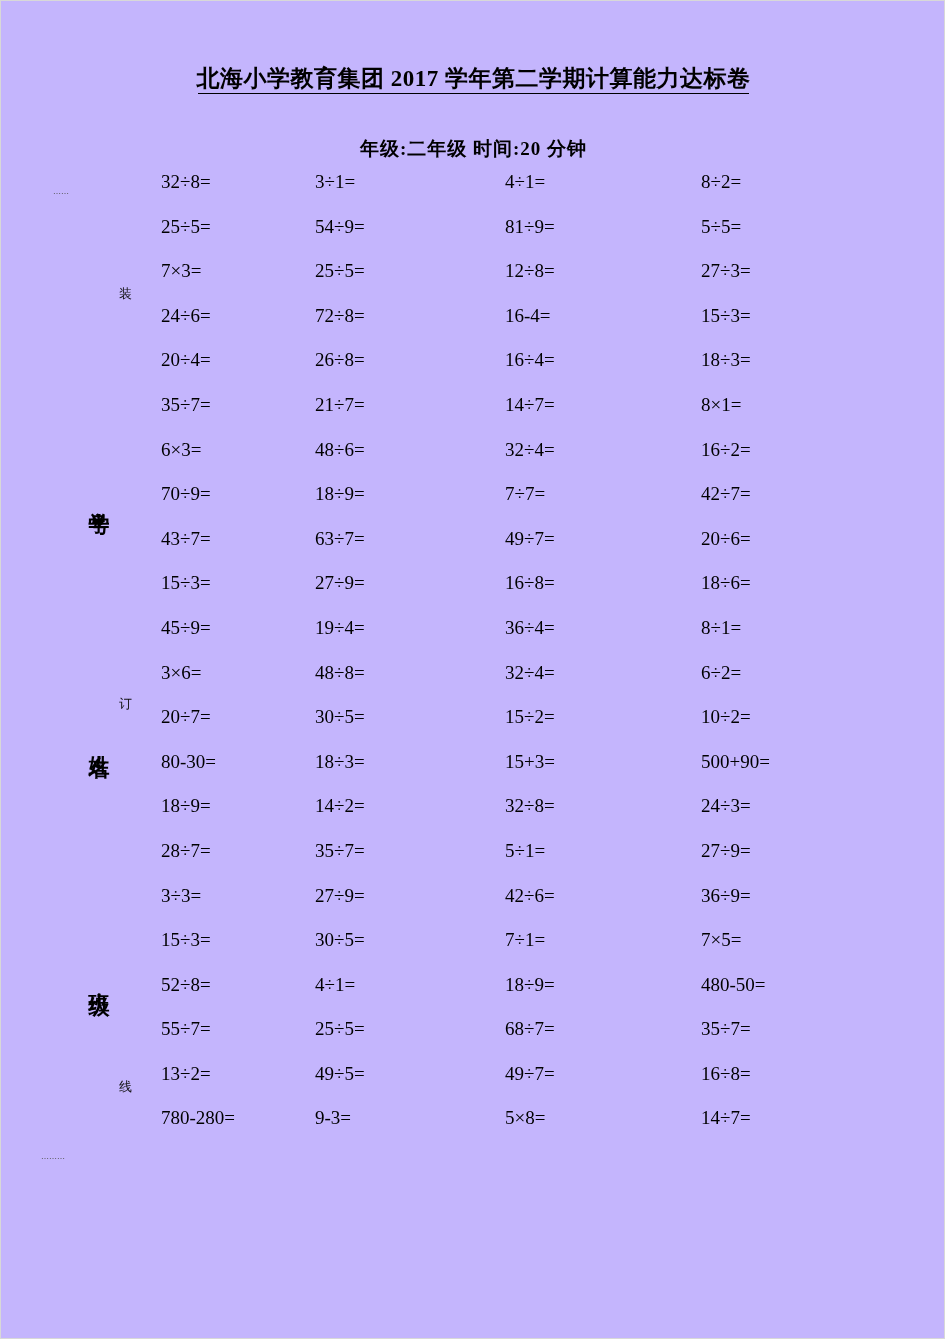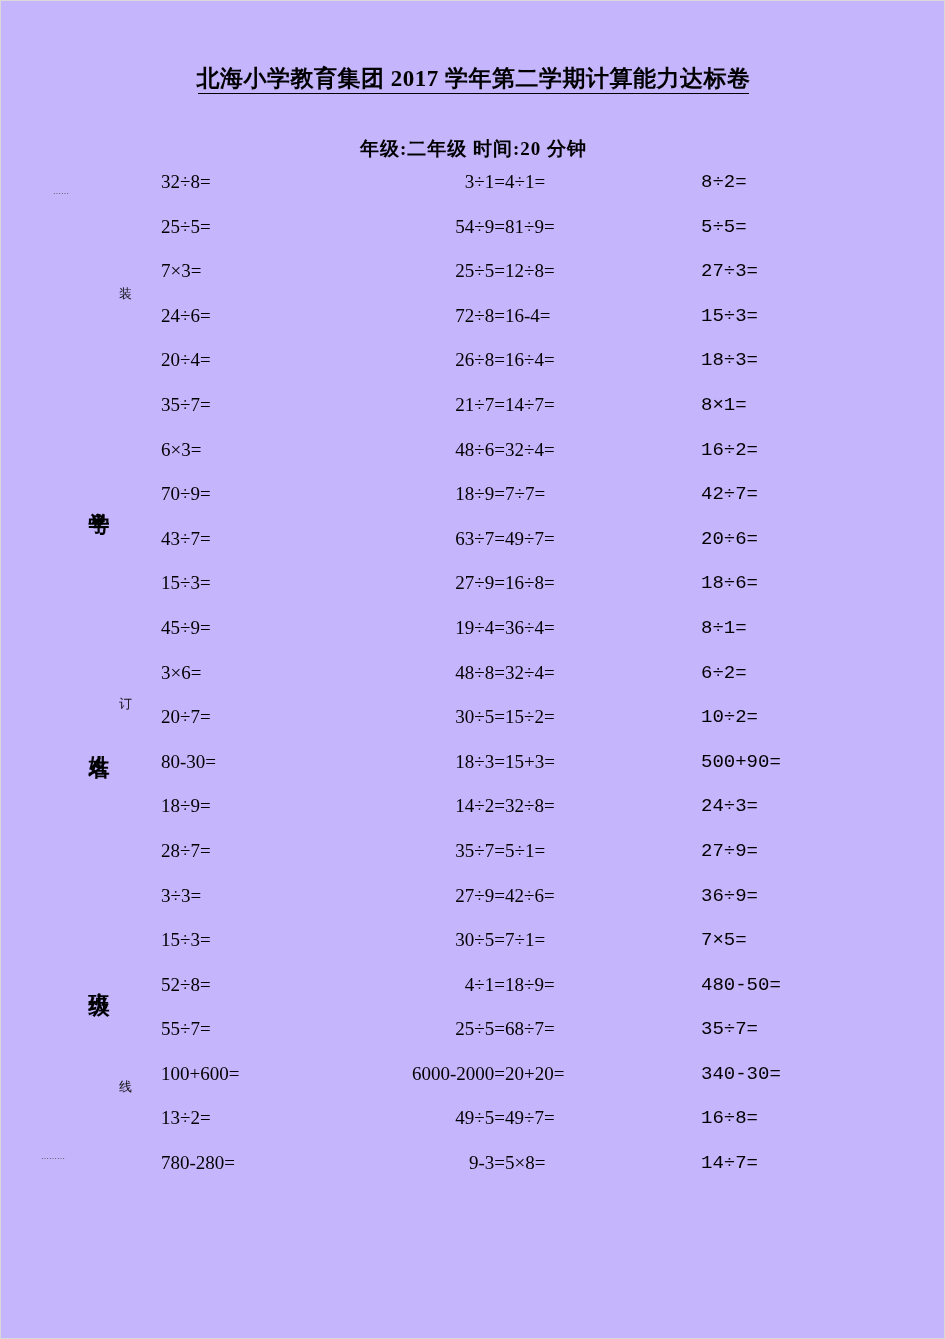--- a/index.html
+++ b/index.html
@@ -88,23 +88,23 @@
     display: flex;
     height: 44.6px;
     align-items: flex-start;
   }
   .cell {
     font-size: 19px;
     font-family: "Liberation Serif", "DejaVu Serif", serif;
     white-space: nowrap;
   }
   .c0 { width: 154px; }
-  .c1 { width: 190px; text-align: right; }
+  .c1 { width: 190px; }
   .c2 { width: 196px; }
-  .c3 { width: 220px; font-family: Liberation Mono, monospace; }
+  .c3 { width: 220px; }
 </style>
 </head>
 <body>
 
 <div class="page">
 
   <div class="title">北海小学教育集团 2017 学年第二学期计算能力达标卷</div>
   <div class="title-underline"></div>
   <div class="subtitle">年级:二年级    时间:20 分钟</div>
 
@@ -232,26 +232,20 @@
         <div class="cell c2">18÷9=</div>
         <div class="cell c3">480-50=</div>
       </div>
       <div class="row">
         <div class="cell c0">55÷7=</div>
         <div class="cell c1">25÷5=</div>
         <div class="cell c2">68÷7=</div>
         <div class="cell c3">35÷7=</div>
       </div>
       <div class="row">
-        <div class="cell c0">100+600=</div>
-        <div class="cell c1">6000-2000=</div>
-        <div class="cell c2">20+20=</div>
-        <div class="cell c3">340-30=</div>
-      </div>
-      <div class="row">
         <div class="cell c0">13÷2=</div>
         <div class="cell c1">49÷5=</div>
         <div class="cell c2">49÷7=</div>
         <div class="cell c3">16÷8=</div>
       </div>
       <div class="row">
         <div class="cell c0">780-280=</div>
         <div class="cell c1">9-3=</div>
         <div class="cell c2">5×8=</div>
         <div class="cell c3">14÷7=</div>

